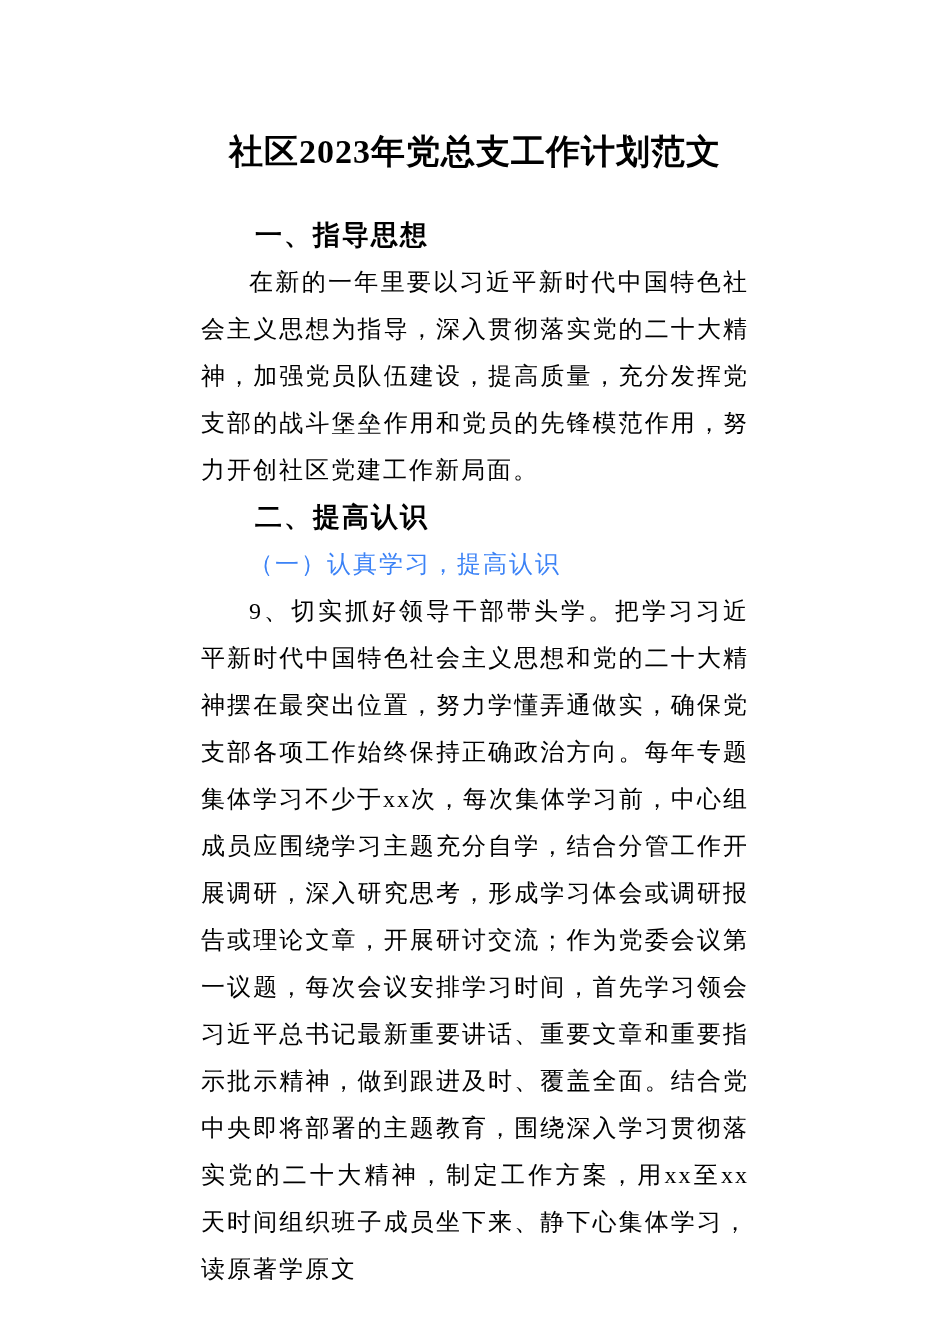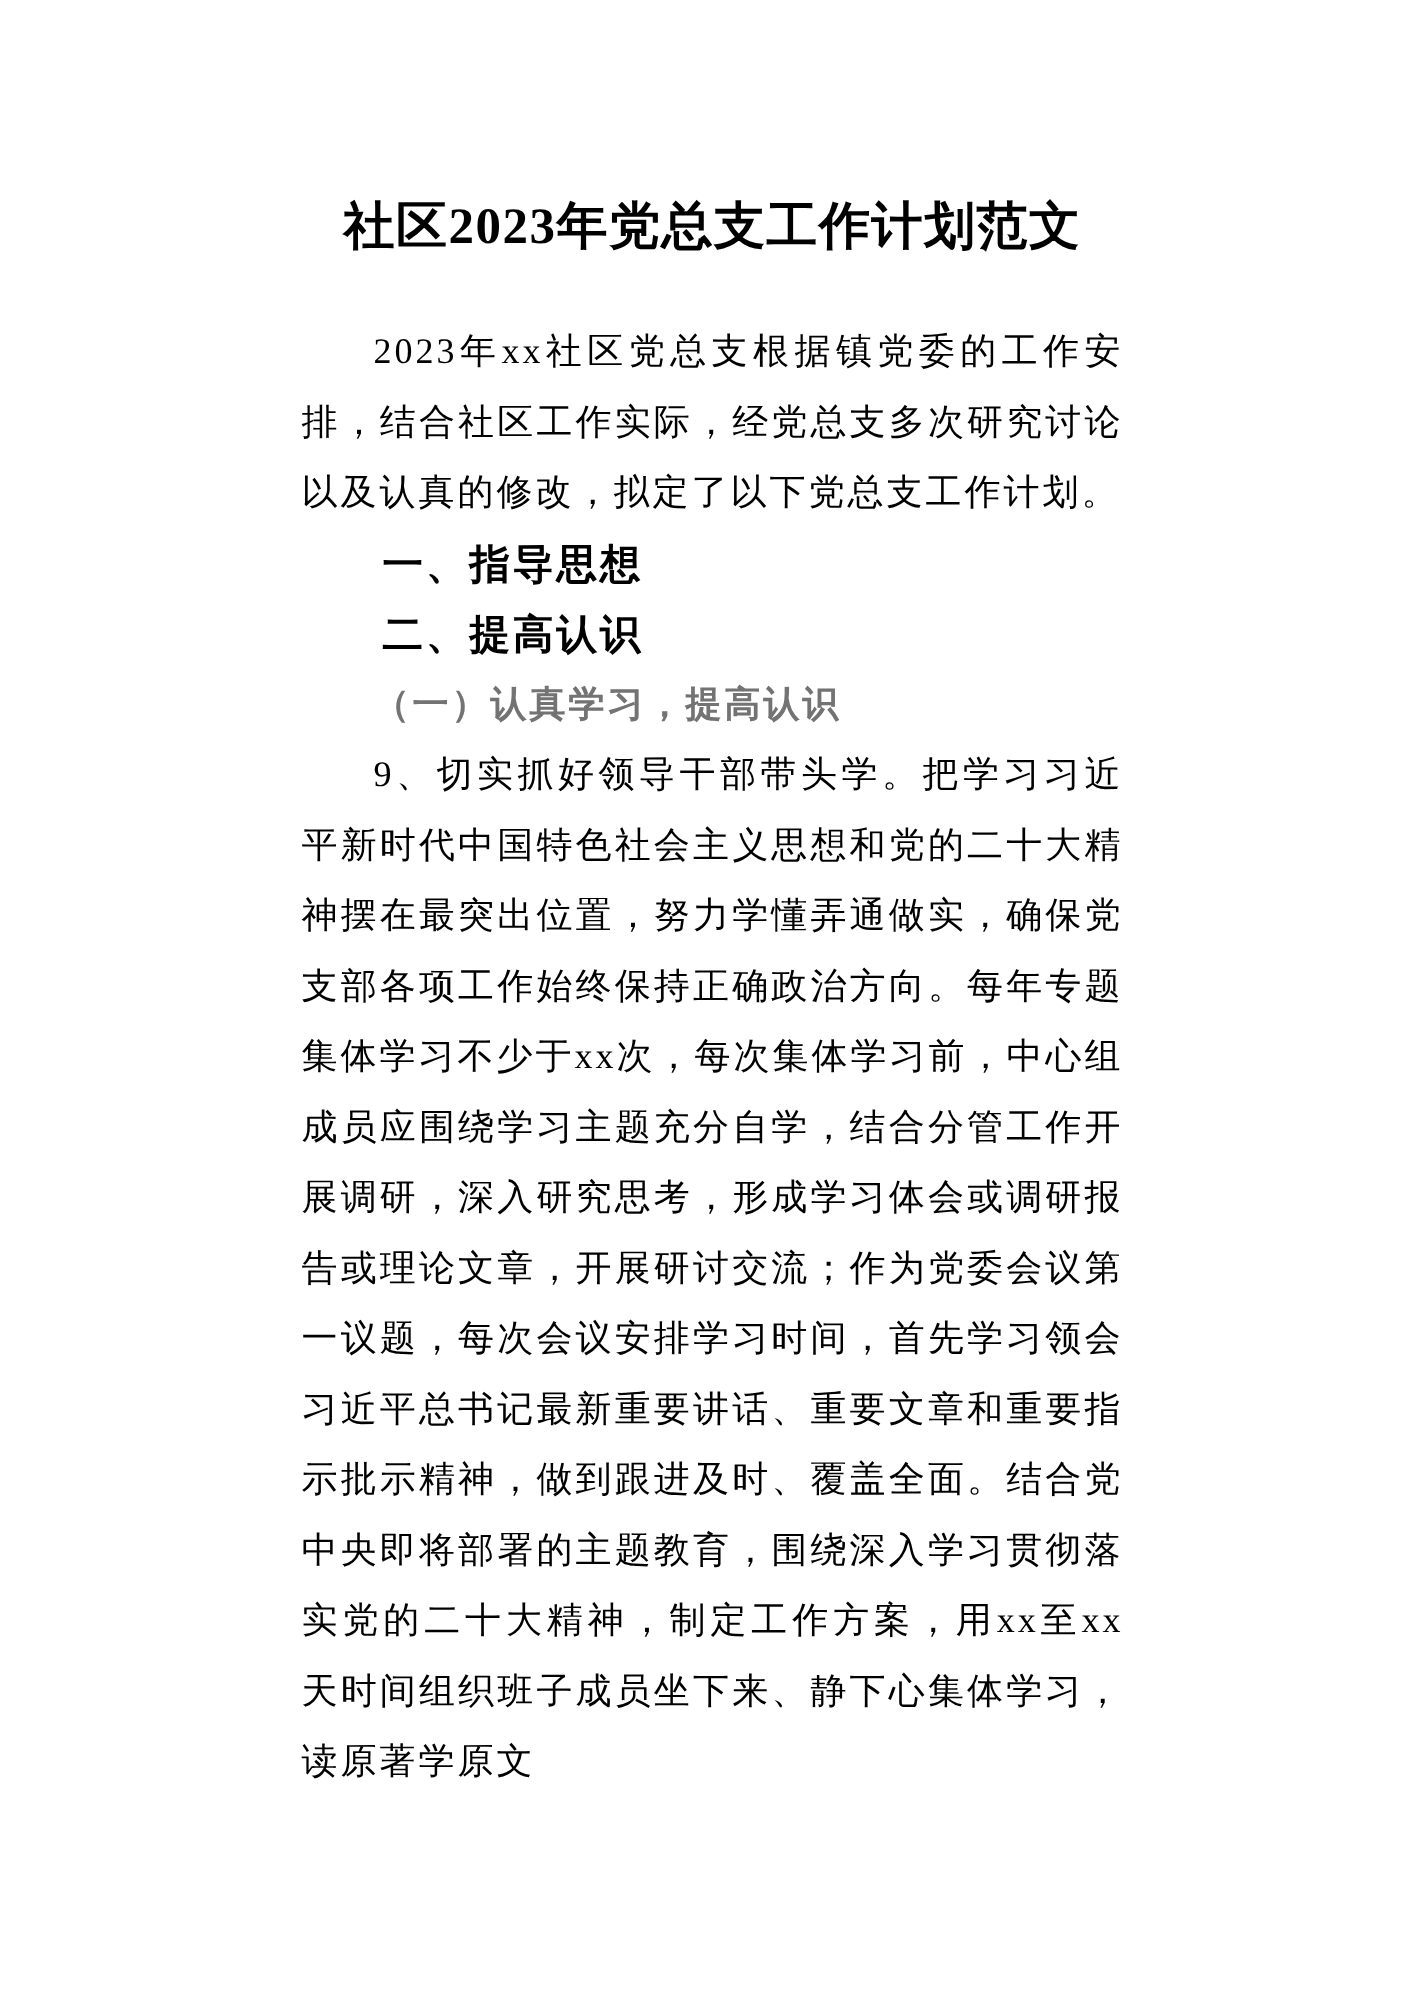--- a/index.html
+++ b/index.html
@@ -46,38 +46,38 @@
     font-weight: bold;
     line-height: 47px;
     letter-spacing: 2px;
     text-indent: 2em;
     color: #000000;
   }
 
   .heading-serif {
     font-family: "Liberation Serif", "DejaVu Serif", serif;
     font-size: 24px;
-    font-weight: bold;
+    font-weight: normal;
     line-height: 47px;
     letter-spacing: 2px;
     text-indent: 2em;
-    color: #737373;
+    color: #3b82f6;
   }
 </style>
 </head>
 <body>
 
 <div class="page">
 
   <h1 class="doc-title">社区2023年党总支工作计划范文</h1>
 
-  <p class="body-para">2023年xx社区党总支根据镇党委的工作安排，结合社区工作实际，经党总支多次研究讨论以及认真的修改，拟定了以下党总支工作计划。</p>
 
   <h2 class="heading-sans">一、指导思想</h2>
 
+  <p class="body-para">在新的一年里要以习近平新时代中国特色社会主义思想为指导，深入贯彻落实党的二十大精神，加强党员队伍建设，提高质量，充分发挥党支部的战斗堡垒作用和党员的先锋模范作用，努力开创社区党建工作新局面。</p>
 
   <h2 class="heading-sans">二、提高认识</h2>
 
   <h3 class="heading-serif">（一）认真学习，提高认识</h3>
 
   <p class="body-para">9、切实抓好领导干部带头学。把学习习近平新时代中国特色社会主义思想和党的二十大精神摆在最突出位置，努力学懂弄通做实，确保党支部各项工作始终保持正确政治方向。每年专题集体学习不少于xx次，每次集体学习前，中心组成员应围绕学习主题充分自学，结合分管工作开展调研，深入研究思考，形成学习体会或调研报告或理论文章，开展研讨交流；作为党委会议第一议题，每次会议安排学习时间，首先学习领会习近平总书记最新重要讲话、重要文章和重要指示批示精神，做到跟进及时、覆盖全面。结合党中央即将部署的主题教育，围绕深入学习贯彻落实党的二十大精神，制定工作方案，用xx至xx天时间组织班子成员坐下来、静下心集体学习，读原著学原文</p>
 
 </div>
 
 </body></html>

